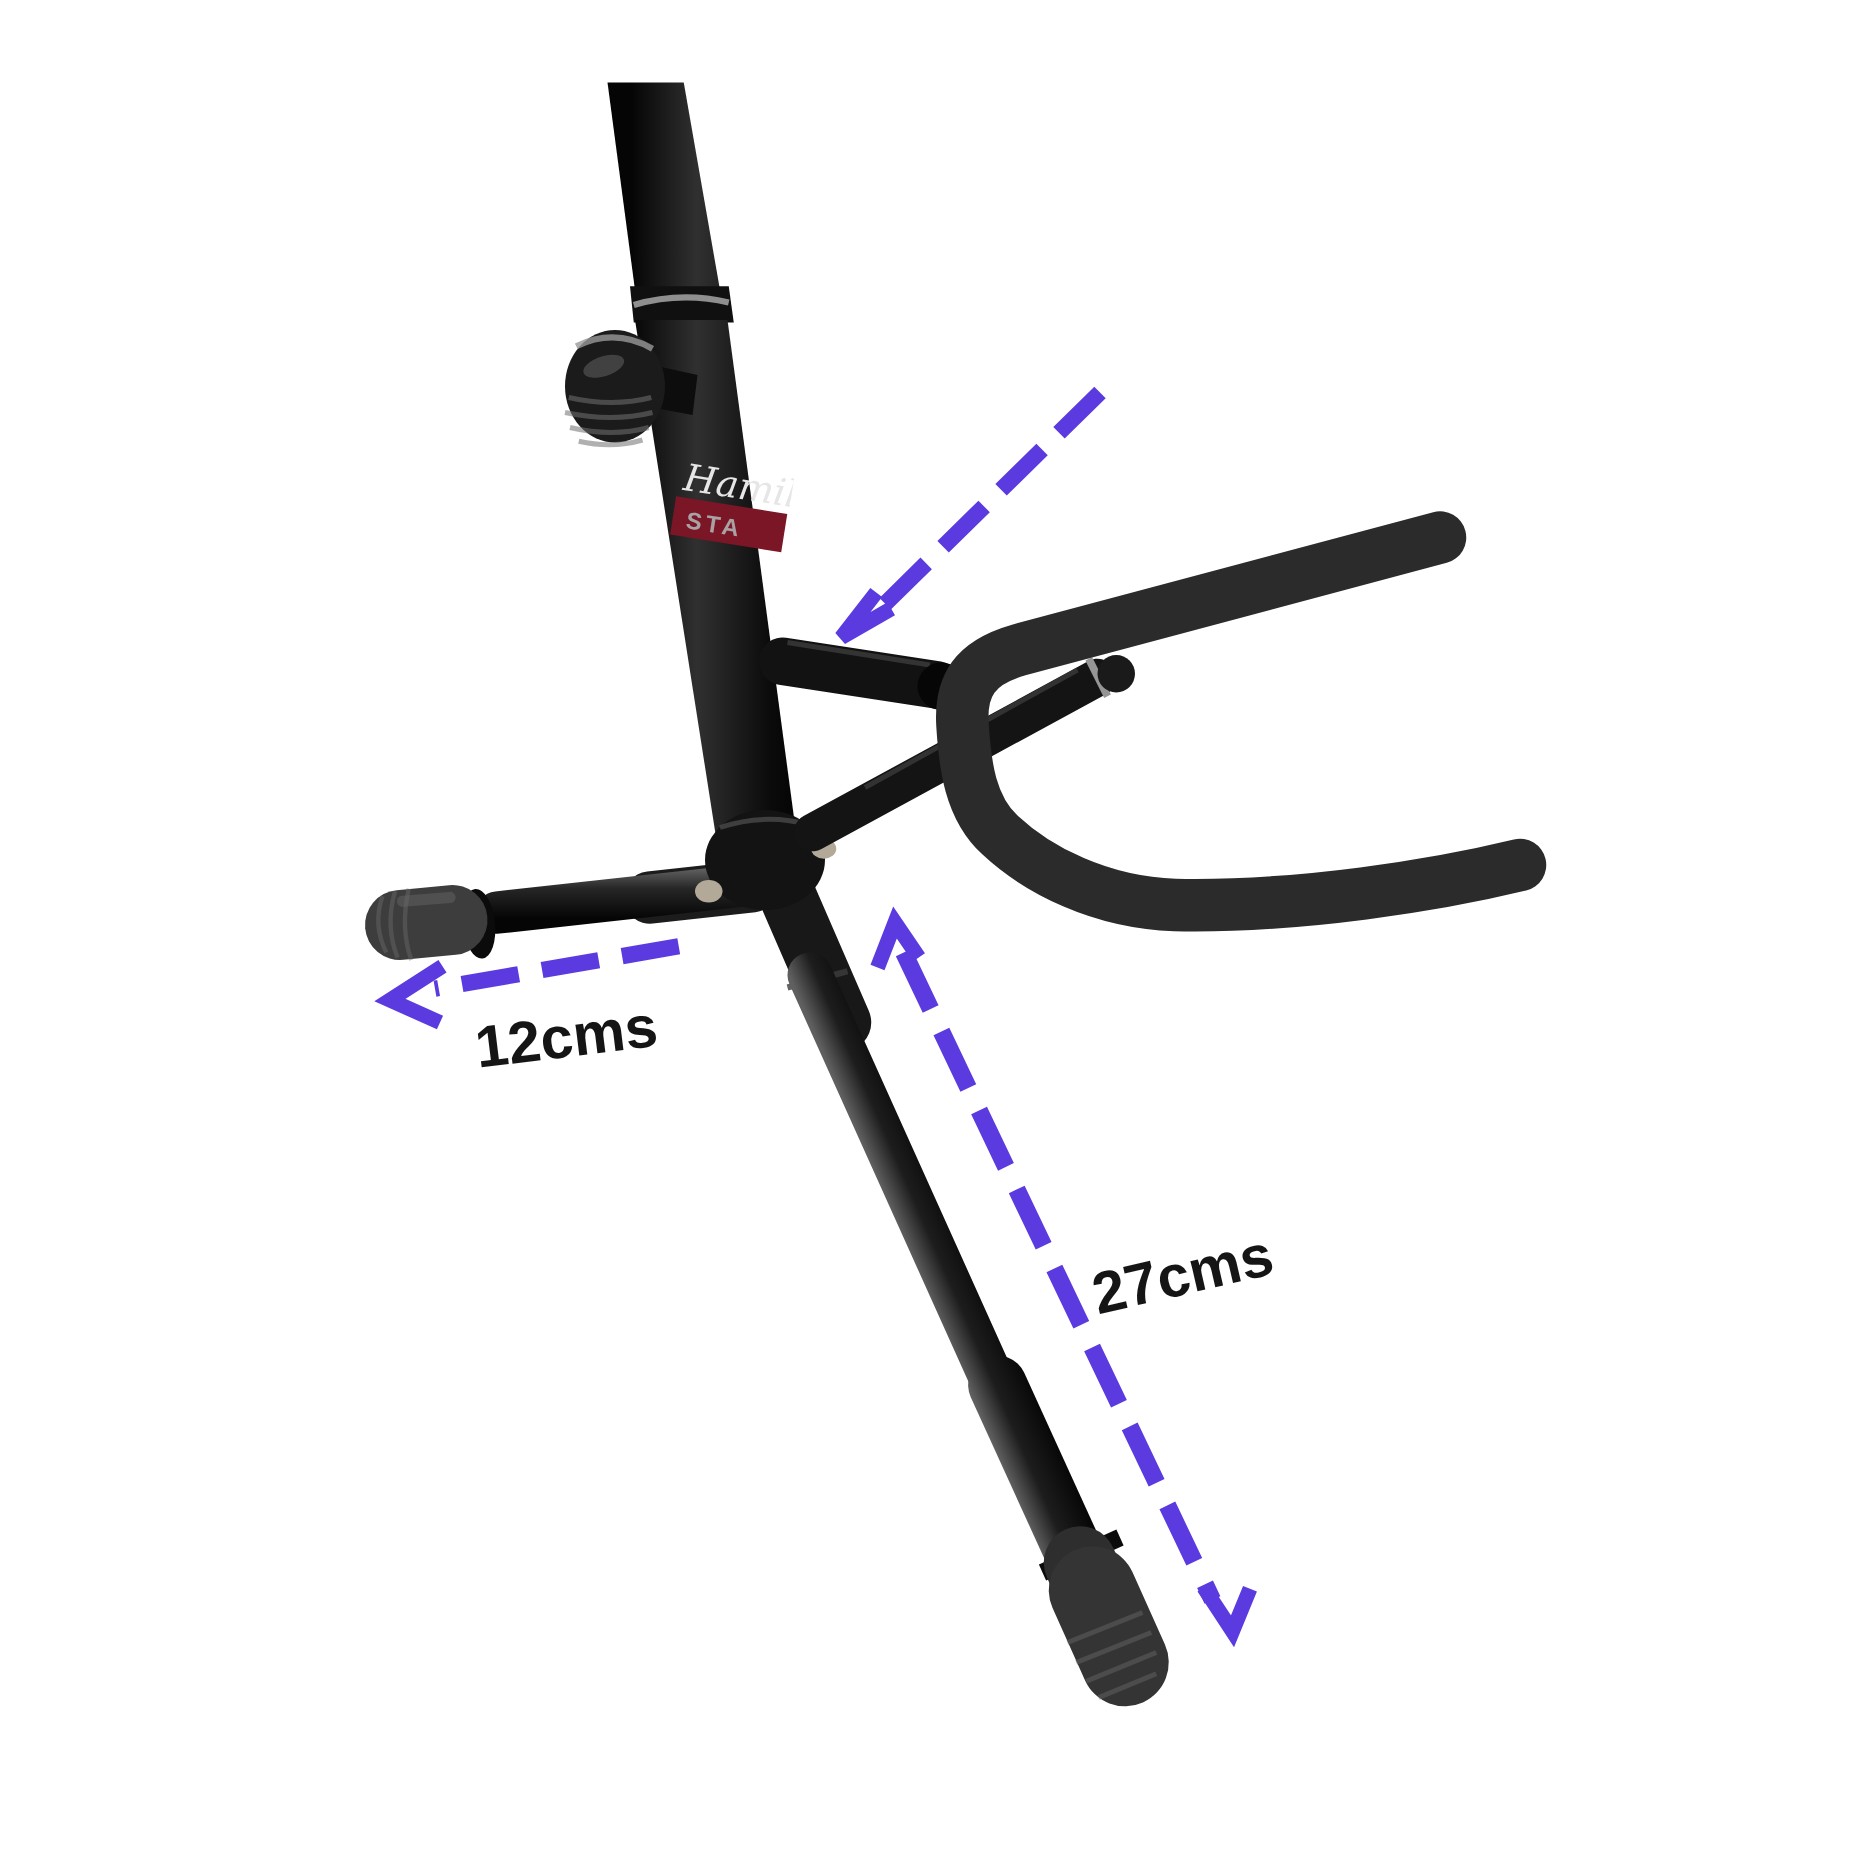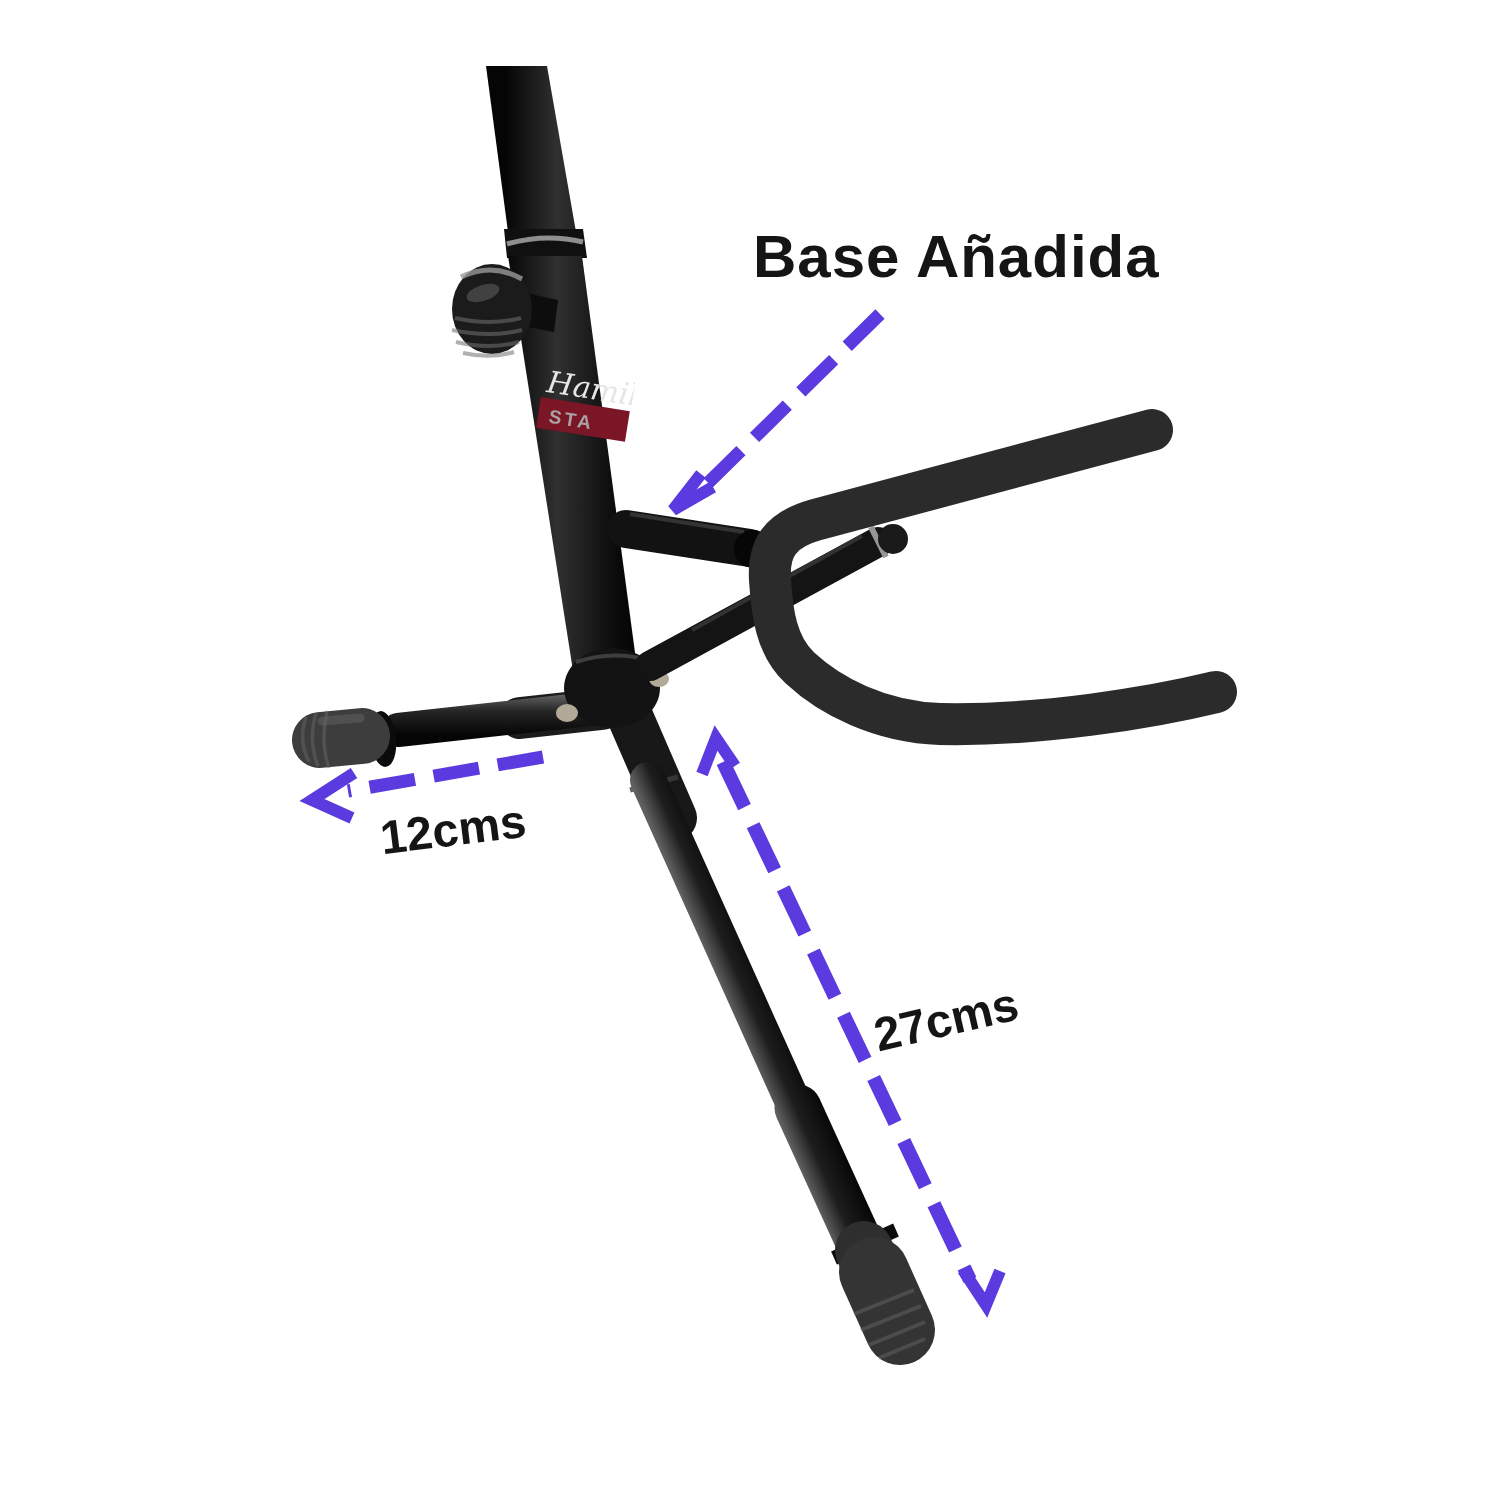--- a/index.html
+++ b/index.html
@@ -148,17 +148,16 @@
       <path d="M354,773 L312,800 L352,818" stroke-width="12" stroke="#5B3BE0"></path>
     </g>
     <g>
       <line x1="723" y1="762" x2="970" y2="1280" stroke-width="14" stroke-dasharray="50 20" stroke="#5B3BE0"></line>
       <path d="M702,774 L716,738 L735,766" stroke-width="12" stroke="#5B3BE0"></path>
       <path d="M963,1270 L986,1305 L1000,1271" stroke-width="12" stroke="#5B3BE0"></path>
     </g>
   </g>
 </svg>
 
-  <div class="annotation title">Base Añadida</div>
   <div class="annotation measure m12">12cms</div>
   <div class="annotation measure m27">27cms</div>
 
 </div>
 
 </body></html>

